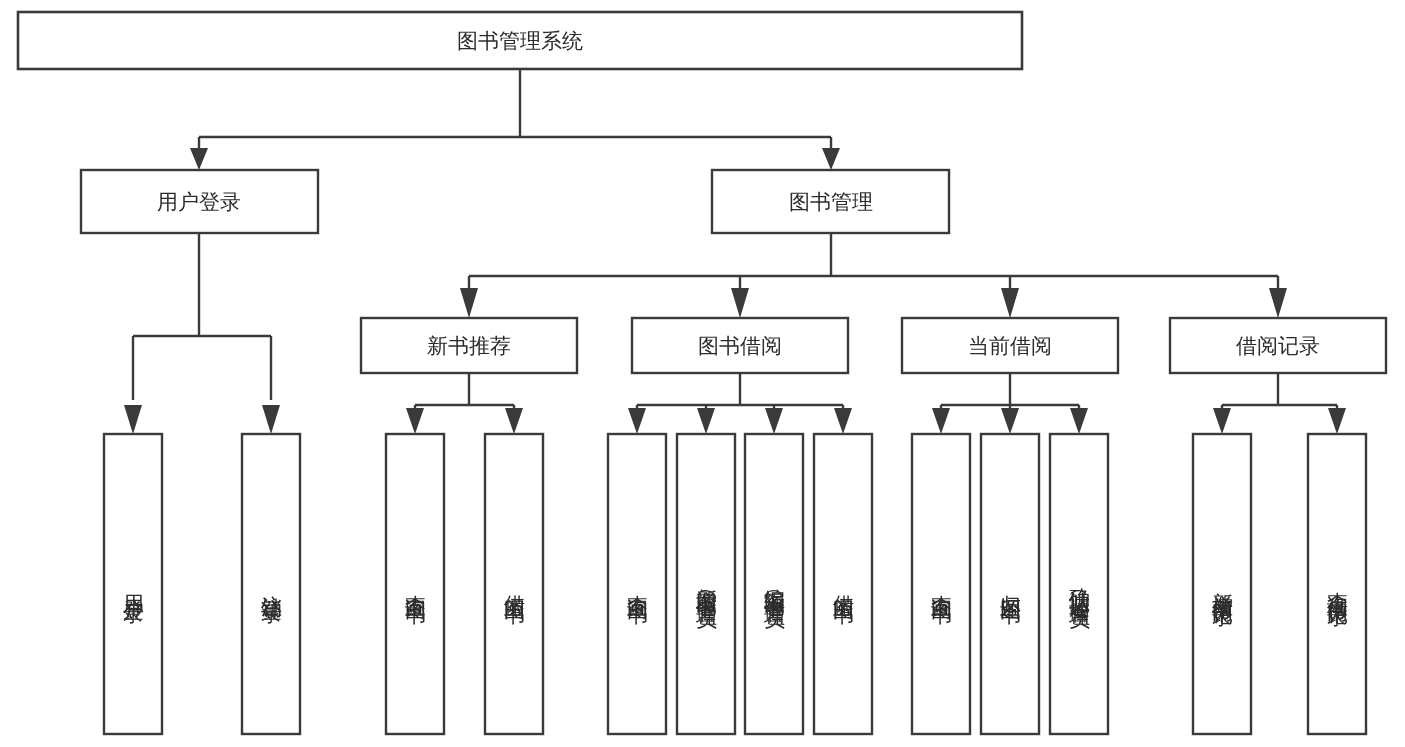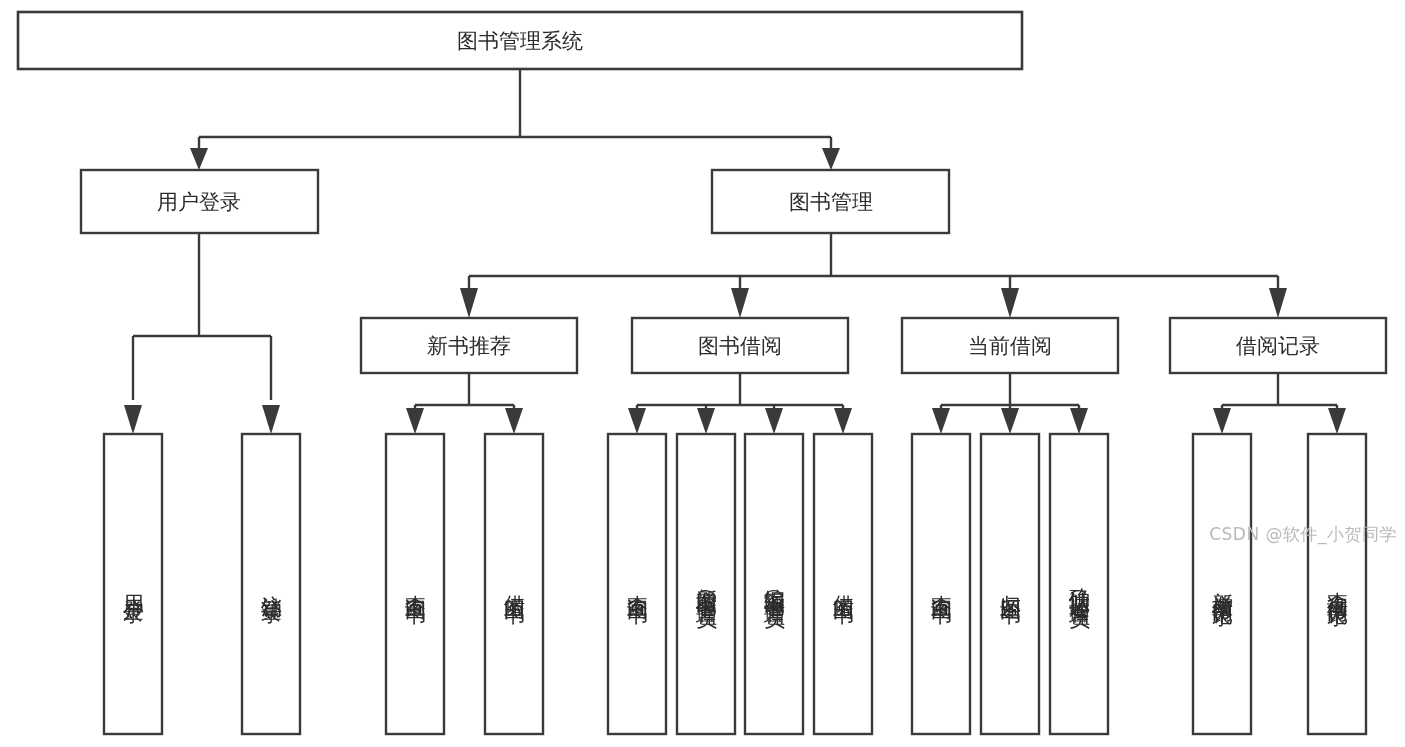--- a/index.html
+++ b/index.html
@@ -214,14 +214,13 @@
   <div class="leaf-label-v" style="left:745px; top:434px; width:58px; height:300px;">编辑图书（管理员）</div>
   <div class="leaf-label-v" style="left:814px; top:434px; width:58px; height:300px;">借阅图书</div>
 
   <div class="leaf-label-v" style="left:912px; top:434px; width:58px; height:300px;">查询图书</div>
   <div class="leaf-label-v" style="left:981px; top:434px; width:58px; height:300px;">归还图书</div>
   <div class="leaf-label-v" style="left:1050px; top:434px; width:58px; height:300px;">确认归还（管理员）</div>
 
   <div class="leaf-label-v" style="left:1193px; top:434px; width:58px; height:300px;">新增借阅记录</div>
   <div class="leaf-label-v" style="left:1308px; top:434px; width:58px; height:300px;">查询借阅记录</div>
 
-  <div class="watermark">CSDN @软件_小贺同学</div>
 </div>
 
 </body></html>

